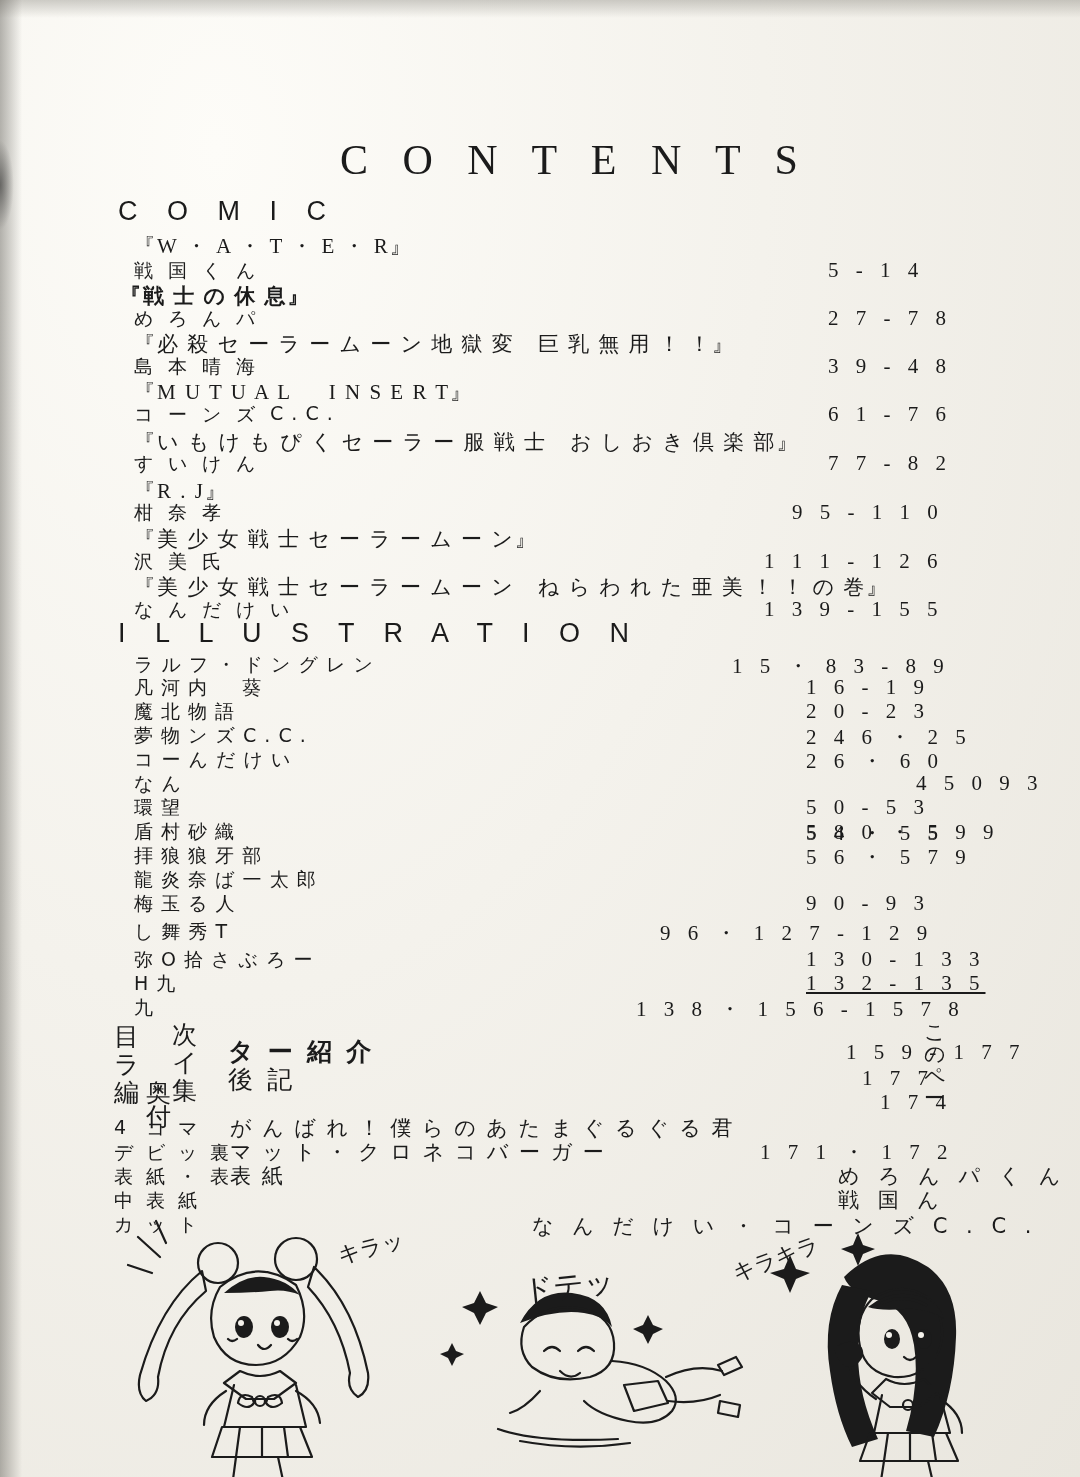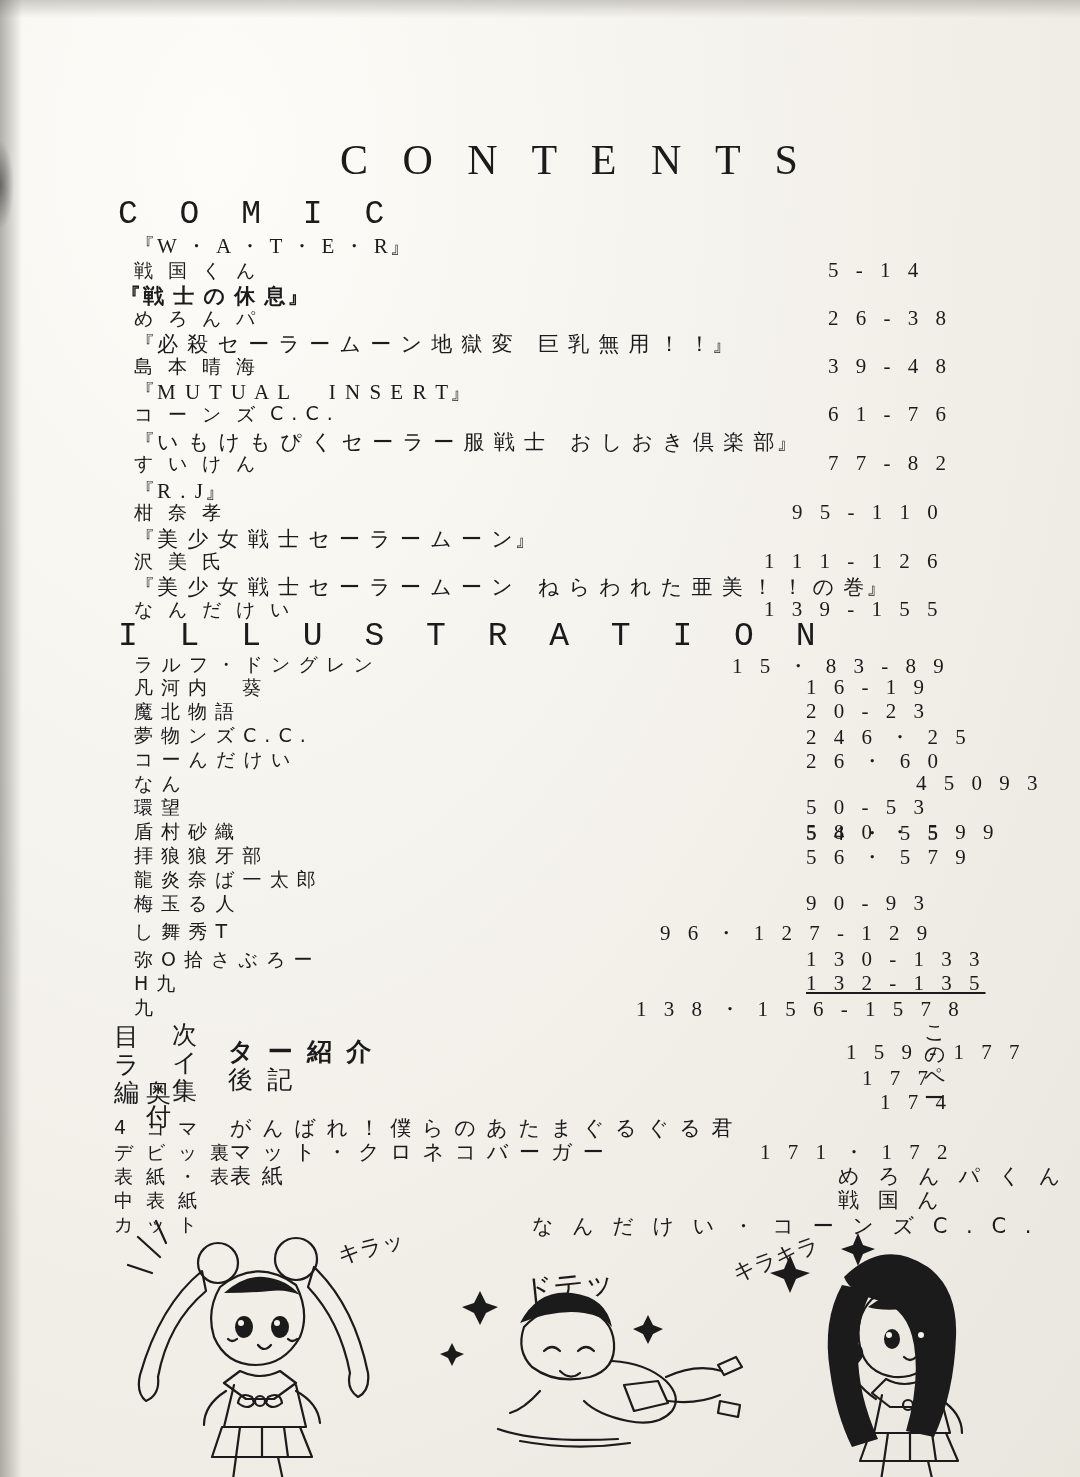--- a/index.html
+++ b/index.html
@@ -37,22 +37,22 @@
     font-size:44px;letter-spacing:14px;
     font-family:"Liberation Serif", serif;
   }
   .title-sub{
     position:absolute;left:340px;top:136px;
     font-size:42px;letter-spacing:12px;
   }
 
   .section-head{
     position:absolute;
-    font-size:33px;letter-spacing:11px;
-    font-family:Liberation Mono, monospace;
+    font-size:27px;letter-spacing:11px;
+    font-family:Liberation Sans, sans-serif;
   }
   #sec-comic{left:118px;top:196px;}
   #sec-illust{left:118px;top:618px;}
 
   
   .t{position:absolute;white-space:pre;font-family:"Liberation Serif", serif;}
   .jp{font-family:"DejaVu Sans", sans-serif;}
 
   
   .comic-title{font-size:21px;letter-spacing:2px;}
@@ -125,21 +125,21 @@
   <div class="t author-col jp" style="left:236px;top:402px;">ズ</div>
   <div class="t author-col jp" style="left:236px;top:451px;">ん</div>
   <div class="t author-col jp" style="left:236px;top:597px;">け</div>
   <div class="t author-col jp" style="left:270px;top:451px;"></div>
   <div class="t author-col jp" style="left:270px;top:597px;">い</div>
 
   <div class="t author-col jp" style="left:236px;top:354px;">海</div>
   <div class="t author-col jp" style="left:270px;top:402px;">C . C .</div>
 
   <div class="t pages" style="left:828px;top:258px;">5 - 1 4</div>
-  <div class="t pages" style="left:828px;top:306px;">2 6 - 3 8</div>
+  <div class="t pages" style="left:828px;top:306px;">2 7 - 7 8</div>
   <div class="t pages" style="left:828px;top:354px;">3 9 - 4 8</div>
   <div class="t pages" style="left:828px;top:402px;">6 1 - 7 6</div>
   <div class="t pages" style="left:828px;top:451px;">7 7 - 8 2</div>
   <div class="t pages" style="left:792px;top:500px;">9 5 - 1 1 0</div>
   <div class="t pages" style="left:764px;top:549px;">1 1 1 - 1 2 6</div>
   <div class="t pages" style="left:764px;top:597px;">1 3 9 - 1 5 5</div>
 
   <div class="section-head" id="sec-illust">I L L U S T R A T I O N</div>
 
   <div class="t author-col jp" style="left:134px;top:652px;">ラ ル フ ・ ド ン グ レ ン</div>

